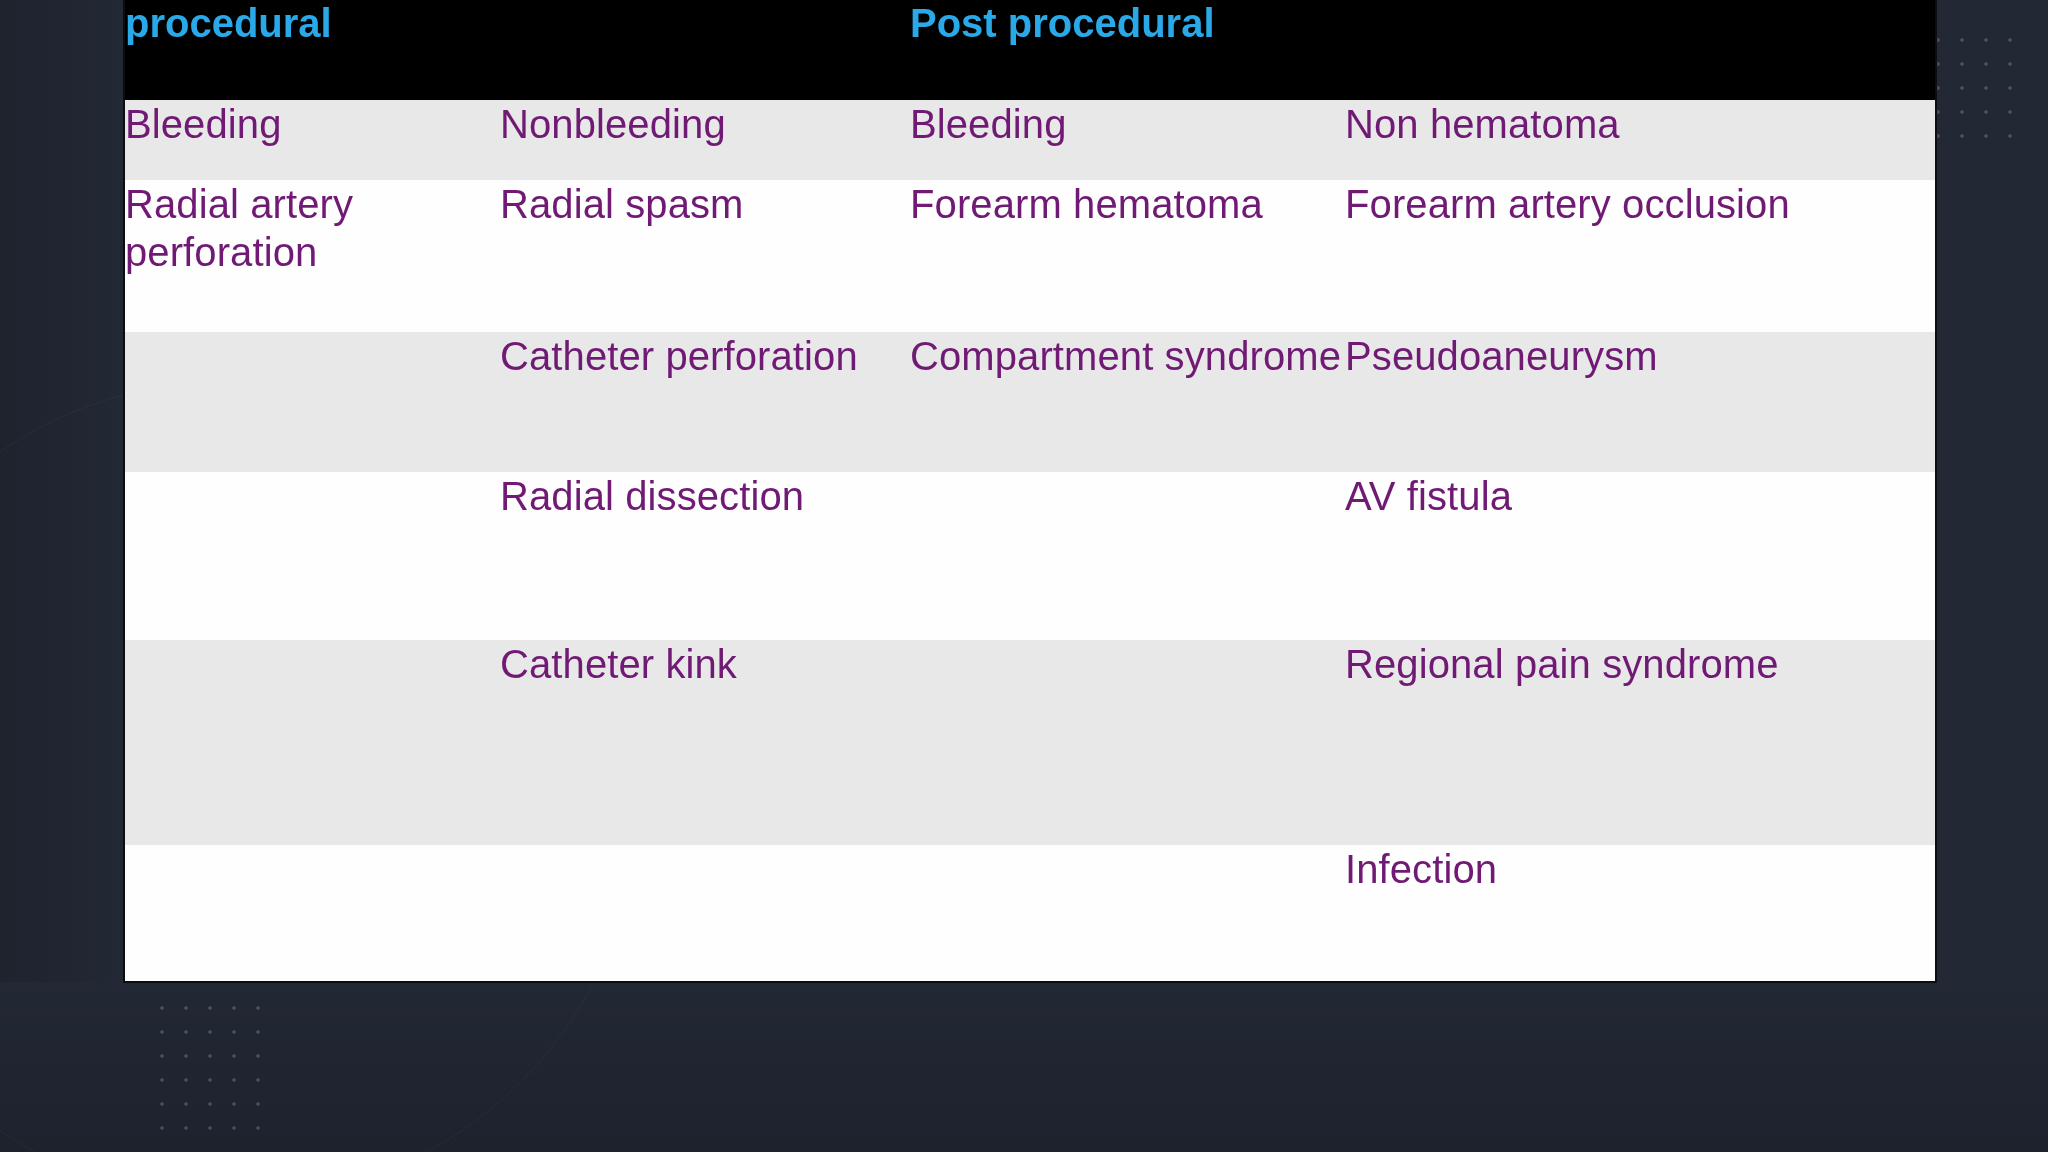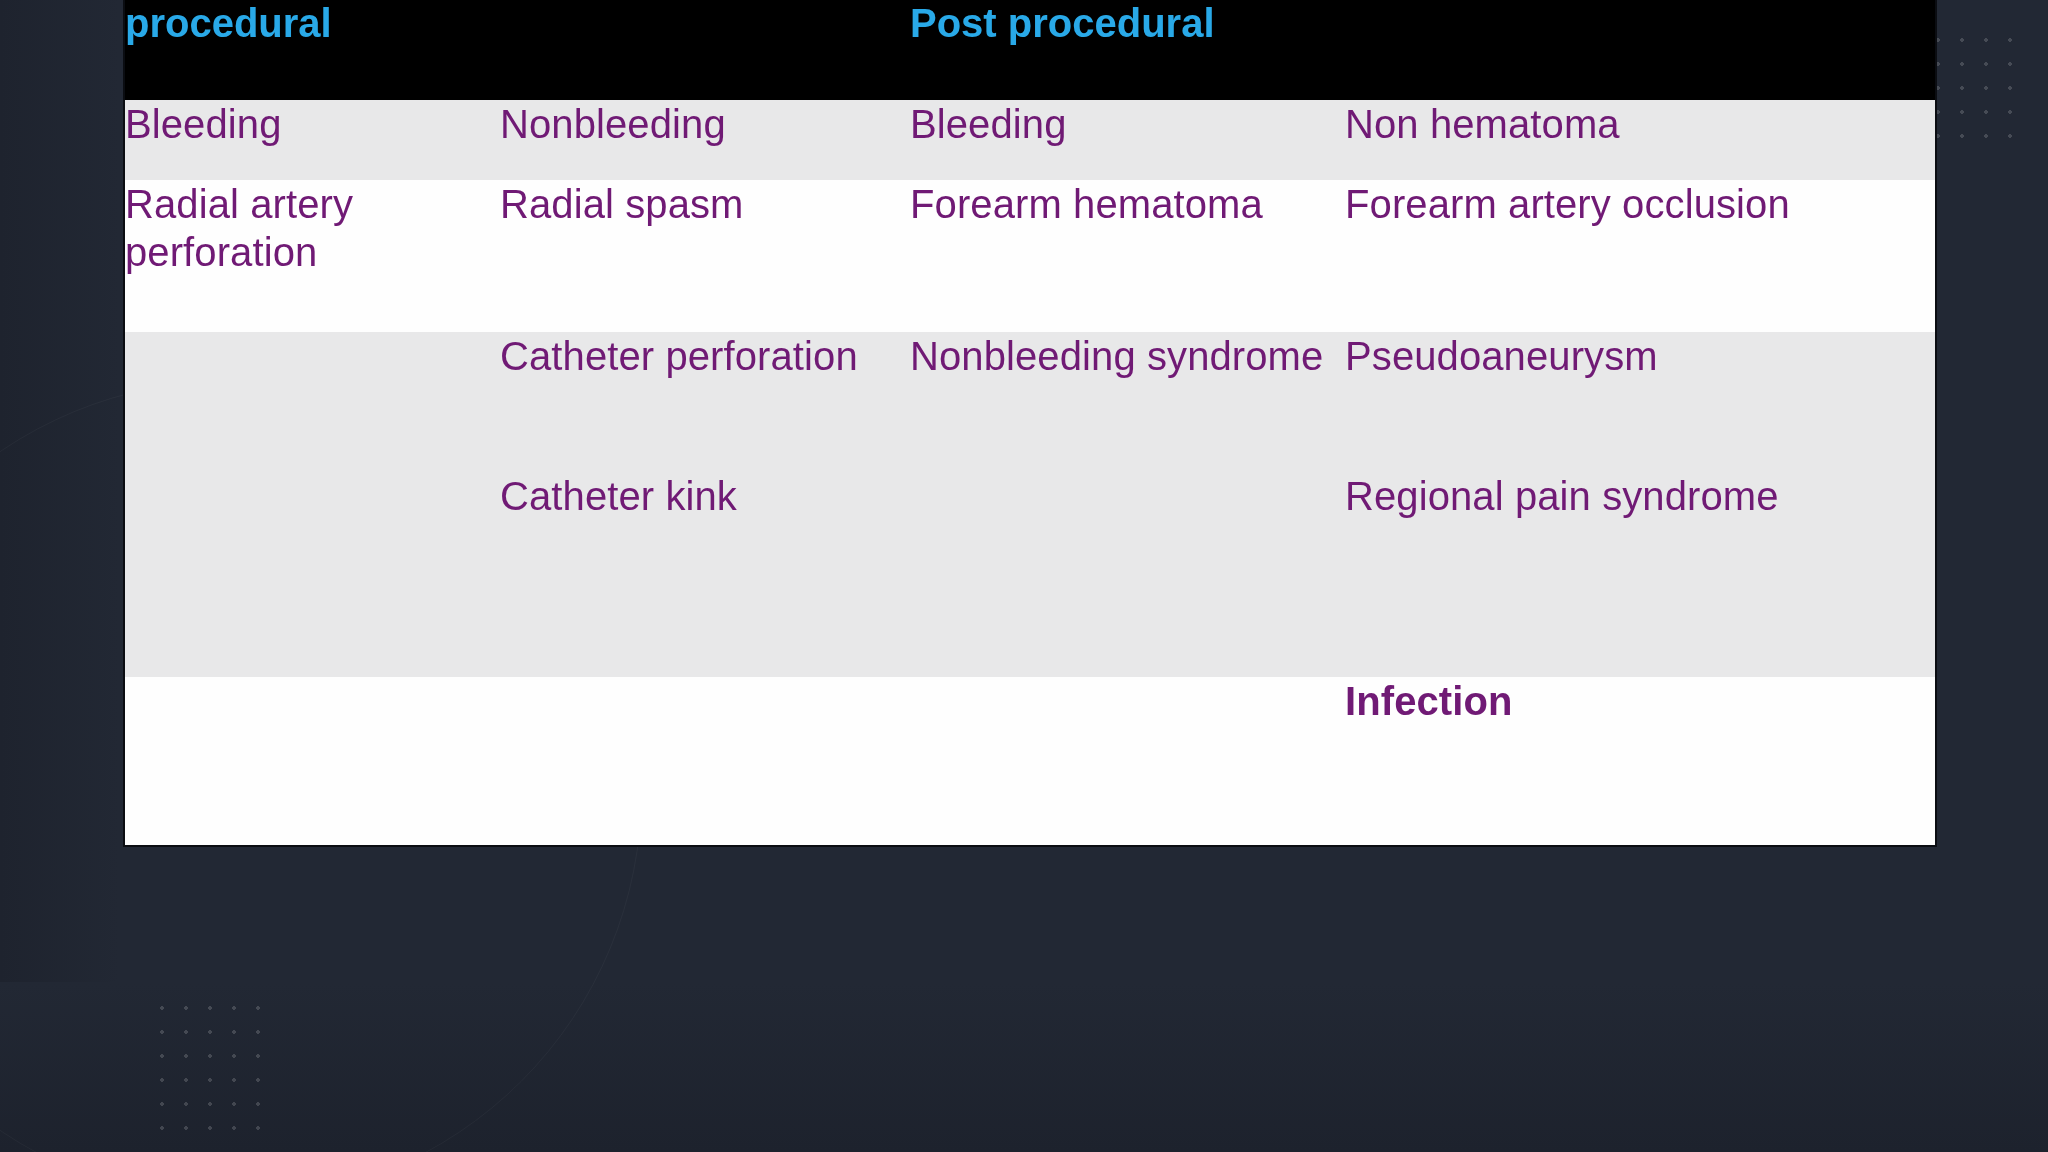--- a/index.html
+++ b/index.html
@@ -109,21 +109,21 @@
     letter-spacing: 0.1px;
   }
   .cell.indent { padding-left: 32px; }
 
   
   #row-subhead   { height: 80px;  }
   #row-2         { height: 152px; }
   #row-3         { height: 140px; }
   #row-4         { height: 168px; }
   #row-5         { height: 205px; }
-  #row-6         { height: 168px; font-weight: bold; }
+  #row-6         { height: 136px; }
 </style>
 </head>
 <body>
 
 <div id="slide-background">
   <div id="bg-vignette-left"></div>
   <div id="bg-vignette-bottom"></div>
   <div id="bg-arc"></div>
   <div class="dot-grid" id="dot-grid-top-right"></div>
   <div class="dot-grid" id="dot-grid-bottom-left"></div>
@@ -153,24 +153,30 @@
     <tr class="row-white" id="row-2">
       <td class="cell">Radial artery perforation</td>
       <td class="cell">Radial spasm</td>
       <td class="cell">Forearm hematoma</td>
       <td class="cell indent">Forearm artery occlusion</td>
     </tr>
 
     <tr class="row-gray" id="row-3">
       <td class="cell"></td>
       <td class="cell">Catheter perforation</td>
-      <td class="cell">Nonbleeding syndrome</td>
+      <td class="cell">Compartment syndrome</td>
       <td class="cell indent"> Pseudoaneurysm</td>
     </tr>
 
+    <tr class="row-white" id="row-4">
+      <td class="cell"></td>
+      <td class="cell">Radial dissection</td>
+      <td class="cell"></td>
+      <td class="cell indent">AV fistula</td>
+    </tr>
 
     <tr class="row-gray" id="row-5">
       <td class="cell"></td>
       <td class="cell">Catheter kink</td>
       <td class="cell"></td>
       <td class="cell indent"> Regional pain syndrome</td>
     </tr>
 
     <tr class="row-white" id="row-6">
       <td class="cell"></td>

